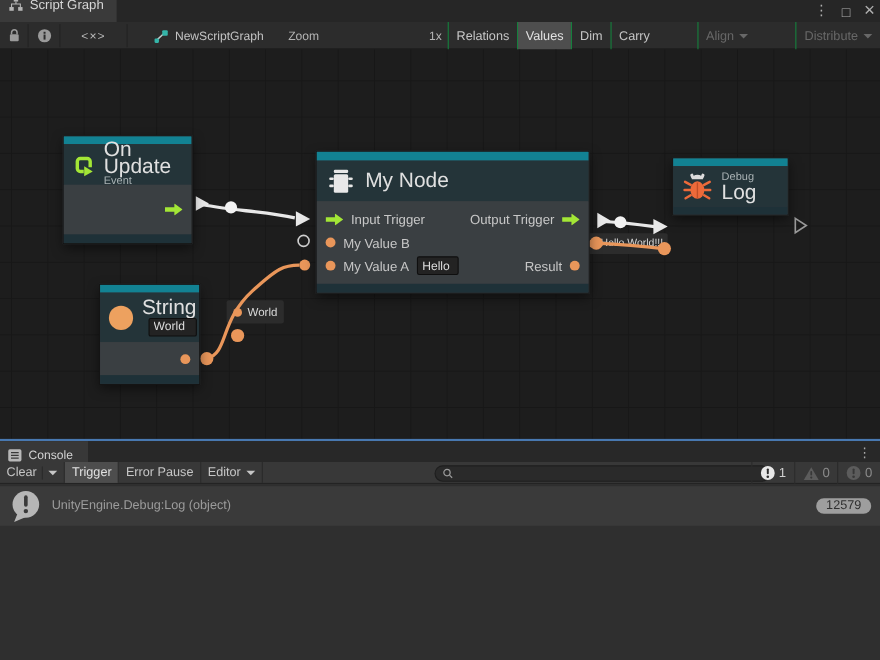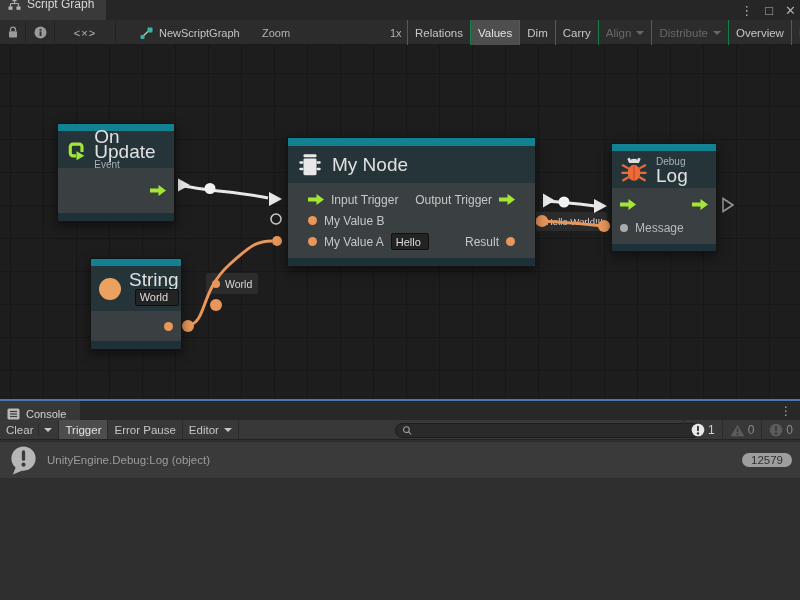--- a/index.html
+++ b/index.html
@@ -17,21 +17,21 @@
   .tbtn{position:absolute;top:0;height:25px;display:flex;align-items:center;justify-content:center;color:#b9b9b9;}
   .sep{position:absolute;top:2px;width:1px;height:21px;background:#222;}
   .crumb{position:absolute;left:140px;top:0;height:25px;display:flex;align-items:center;gap:6px;color:#c3c3c3;}
   .zoomlbl{position:absolute;left:262px;top:0;height:25px;display:flex;align-items:center;color:#b3b3b3;}
   .ztrack{position:absolute;left:293px;top:31.5px;width:84px;height:2px;background:#7d7d7d;border-radius:1px;}
   .zknob{position:absolute;left:371px;top:27px;width:11px;height:11px;border-radius:50%;background:#a9a9a9;}
   .zval{position:absolute;left:390px;top:0;height:25px;display:flex;align-items:center;color:#b3b3b3;}
   .btnrow{position:absolute;left:407px;top:0;height:25px;display:flex;align-items:stretch;}
   .btnrow .b{display:flex;align-items:center;gap:5px;padding:0 7px;border-left:1px solid #15803d;color:#c6c6c6;white-space:nowrap;}
   .btnrow .b.active{background:#4e4e4e;color:#e2e2e2;}
-  .btnrow .b.disabled{color:#686868;}
+  .btnrow .b.disabled{color:#686868;margin-left:36px;}
   .caret{width:0;height:0;border-left:4px solid transparent;border-right:4px solid transparent;border-top:4px solid currentColor;display:inline-block;}
 
   
   .canvas{position:absolute;left:0;top:45px;width:800px;height:354px;background-color:#1d1d1d;
     background-image:linear-gradient(#171717 1px,transparent 1px),linear-gradient(90deg,#171717 1px,transparent 1px);
     background-size:33px 33px;background-position:10px 28px;}
   .wires{position:absolute;left:0;top:0;width:800px;height:354px;z-index:3;pointer-events:none;}
   .bubble{position:absolute;z-index:2;background:#2c2c2c;border-radius:2px;display:flex;align-items:center;gap:5px;padding:0 6px;color:#d8d8d8;}
   .bubble .odot{width:8px;height:8px;border-radius:50%;background:#e9965a;flex:none;}
 
@@ -208,21 +208,21 @@
         <svg width="28" height="28" viewBox="0 0 30 30">
           <rect x="8" y="3.5" width="14" height="3.2" rx="1.2" fill="#e8e8e8"></rect>
           <rect x="8" y="8" width="14" height="18" rx="1.5" fill="#e8e8e8"></rect>
           <rect x="3.5" y="11" width="4.5" height="2.6" rx="1.3" fill="#e8e8e8"></rect>
           <rect x="3.5" y="18" width="4.5" height="2.6" rx="1.3" fill="#e8e8e8"></rect>
           <rect x="22" y="11" width="4.5" height="2.6" rx="1.3" fill="#e8e8e8"></rect>
           <rect x="22" y="18" width="4.5" height="2.6" rx="1.3" fill="#e8e8e8"></rect>
         </svg>
         <div class="ntitle">My Node</div>
       </div>
-      <div class="nbody" style="padding:6px 12px">
+      <div class="nbody" style="padding:6px 0">
         <div class="prow" style="height:21px">
           <svg width="16" height="11" viewBox="0 0 16 11">
               <path d="M0 3.5 h8.5 V0 L16 5.5 L8.5 11 V7.5 H0 z" fill="#a3e636"></path>
             </svg>
           <span>Input Trigger</span>
           <span class="sp"></span>
           <span>Output Trigger</span>
           <svg width="16" height="11" viewBox="0 0 16 11">
               <path d="M0 3.5 h8.5 V0 L16 5.5 L8.5 11 V7.5 H0 z" fill="#a3e636"></path>
             </svg>
@@ -277,35 +277,20 @@
               <path d="M21.5 23 L26.5 26"></path>
           </g>
           <ellipse cx="15" cy="18" rx="6.8" ry="8.5" fill="#ed6a3a"></ellipse>
           <line x1="15" y1="10.5" x2="15" y2="26" stroke="#c14e27" stroke-width="1.3"></line>
         </svg>
         <div>
           <div class="nsub">Debug</div>
           <div class="ntitle">Log</div>
         </div>
       </div>
-      <div class="nbody" style="padding:5px 0">
-        <div class="prow" style="height:23px">
-          <svg width="16" height="11" viewBox="0 0 16 11">
-              <path d="M0 3.5 h8.5 V0 L16 5.5 L8.5 11 V7.5 H0 z" fill="#a3e636"></path>
-            </svg>
-          <span class="sp"></span>
-          <svg width="16" height="11" viewBox="0 0 16 11">
-              <path d="M0 3.5 h8.5 V0 L16 5.5 L8.5 11 V7.5 H0 z" fill="#a3e636"></path>
-            </svg>
-        </div>
-        <div class="prow" style="height:23px">
-          <span class="gdot"></span>
-          <span style="color:#b9b9b9">Message</span>
-        </div>
-      </div>
       <div class="nfoot" style="height:7px"></div>
     </div>
   </div>
 
   <div class="console">
     <div class="focusline"></div>
     <div class="ctabrow">
       <div class="ctab">
         <svg width="13" height="12" viewBox="0 0 13 12">
             <rect x="0.5" y="0.5" width="12" height="11" rx="1.5" fill="#b8b8b8"></rect>

